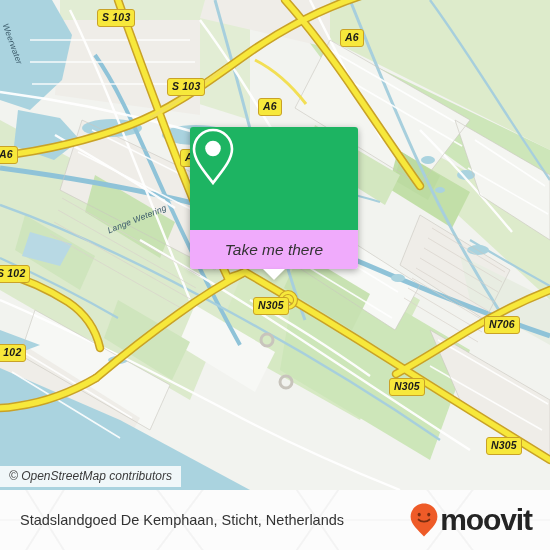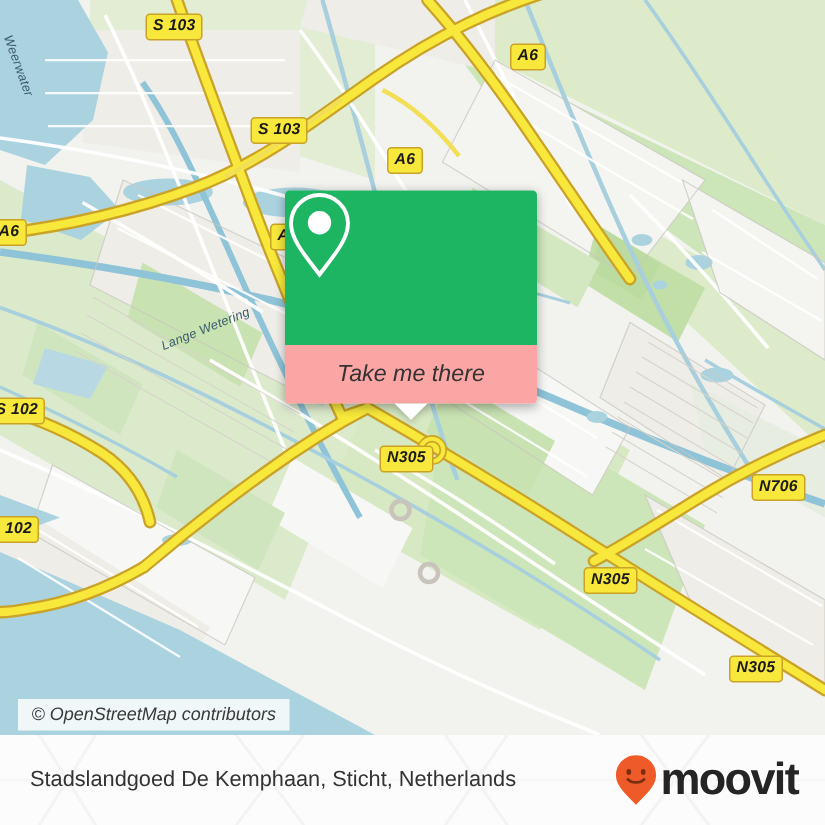--- a/index.html
+++ b/index.html
@@ -51,42 +51,42 @@
     overflow:visible;
   }
   #card-head{
     background:#1DB462;
     height:103px;
     border-radius:3px 3px 0 0;
     display:flex;align-items:center;justify-content:center;
   }
   #card-foot{
     position:relative;
-    background:#fca5a5;
+    background:#f0abfc;
     height:39px;
     border-radius:0 0 3px 3px;
     display:flex;align-items:center;justify-content:center;
   }
   #card-foot-label{
     font-size:15.5px;color:#333333;
     font-family:"Liberation Sans", sans-serif;
   }
   #card-pointer{
     position:absolute;
     left:50%;bottom:-11px;margin-left:-11px;
     width:0;height:0;
     border-left:11px solid transparent;
     border-right:11px solid transparent;
     border-top:11px solid #FFFFFF;
     filter:drop-shadow(0 2px 2px rgba(0,0,0,.18));
   }
 
   
   #attrib{
-    position:absolute;left:12px;top:466px;
+    position:absolute;left:0;top:466px;
     background:rgba(255,255,255,.82);
     padding:3px 9px 4px 9px;
     font-size:12px;color:#3A3A3A;
     font-family:"Liberation Sans", sans-serif;
   }
 
   
   #bottombar{
     position:absolute;left:0;top:490px;
     width:550px;height:60px;
@@ -284,21 +284,21 @@
     <div>
       <div class="shield" style="left:97px;top:9px;">S 103</div>
       <div class="shield" style="left:167px;top:78px;">S 103</div>
       <div class="shield" style="left:340px;top:29px;">A6</div>
       <div class="shield" style="left:258px;top:98px;">A6</div>
       <div class="shield" style="left:-6px;top:146px;">A6</div>
       <div class="shield" style="left:180px;top:149px;">A6</div>
       <div class="shield" style="left:-8px;top:265px;">S 102</div>
       <div class="shield" style="left:-12px;top:344px;">S 102</div>
       <div class="shield" style="left:253px;top:297px;">N305</div>
-      <div class="shield" style="left:501px;top:316px;">N706</div>
+      <div class="shield" style="left:484px;top:316px;">N706</div>
       <div class="shield" style="left:389px;top:378px;">N305</div>
       <div class="shield" style="left:486px;top:437px;">N305</div>
     </div>
 
     <div class="maplabel water" style="left:10px;top:22px;transform:rotate(70deg);transform-origin:left top;">Weerwater</div>
     <div class="maplabel water" style="left:106px;top:226px;transform:rotate(-22deg);transform-origin:left top;">Lange Wetering</div>
 
     <div id="card">
       <div id="card-head">
         <svg width="46" height="60" viewBox="0 0 46 60">

